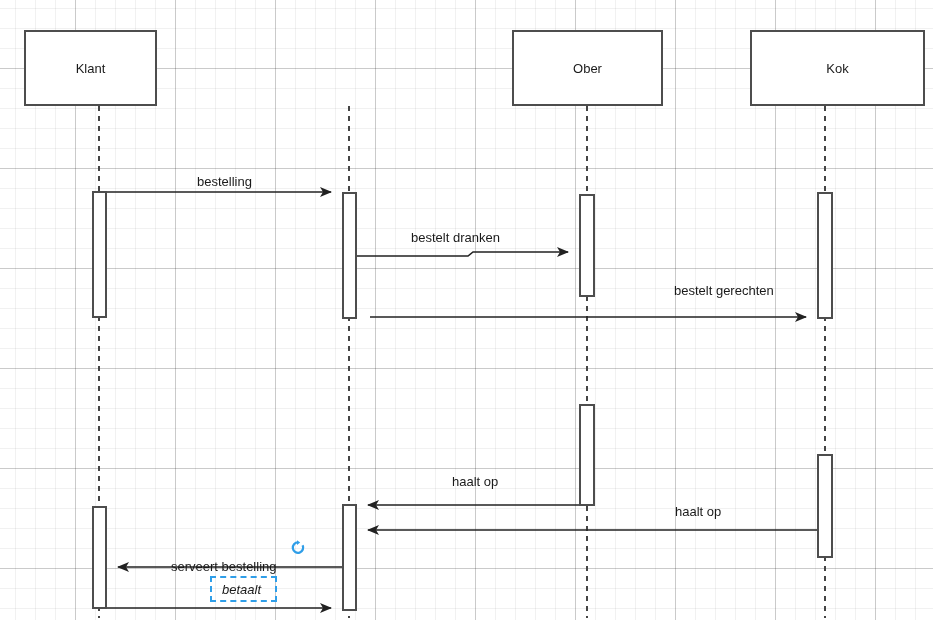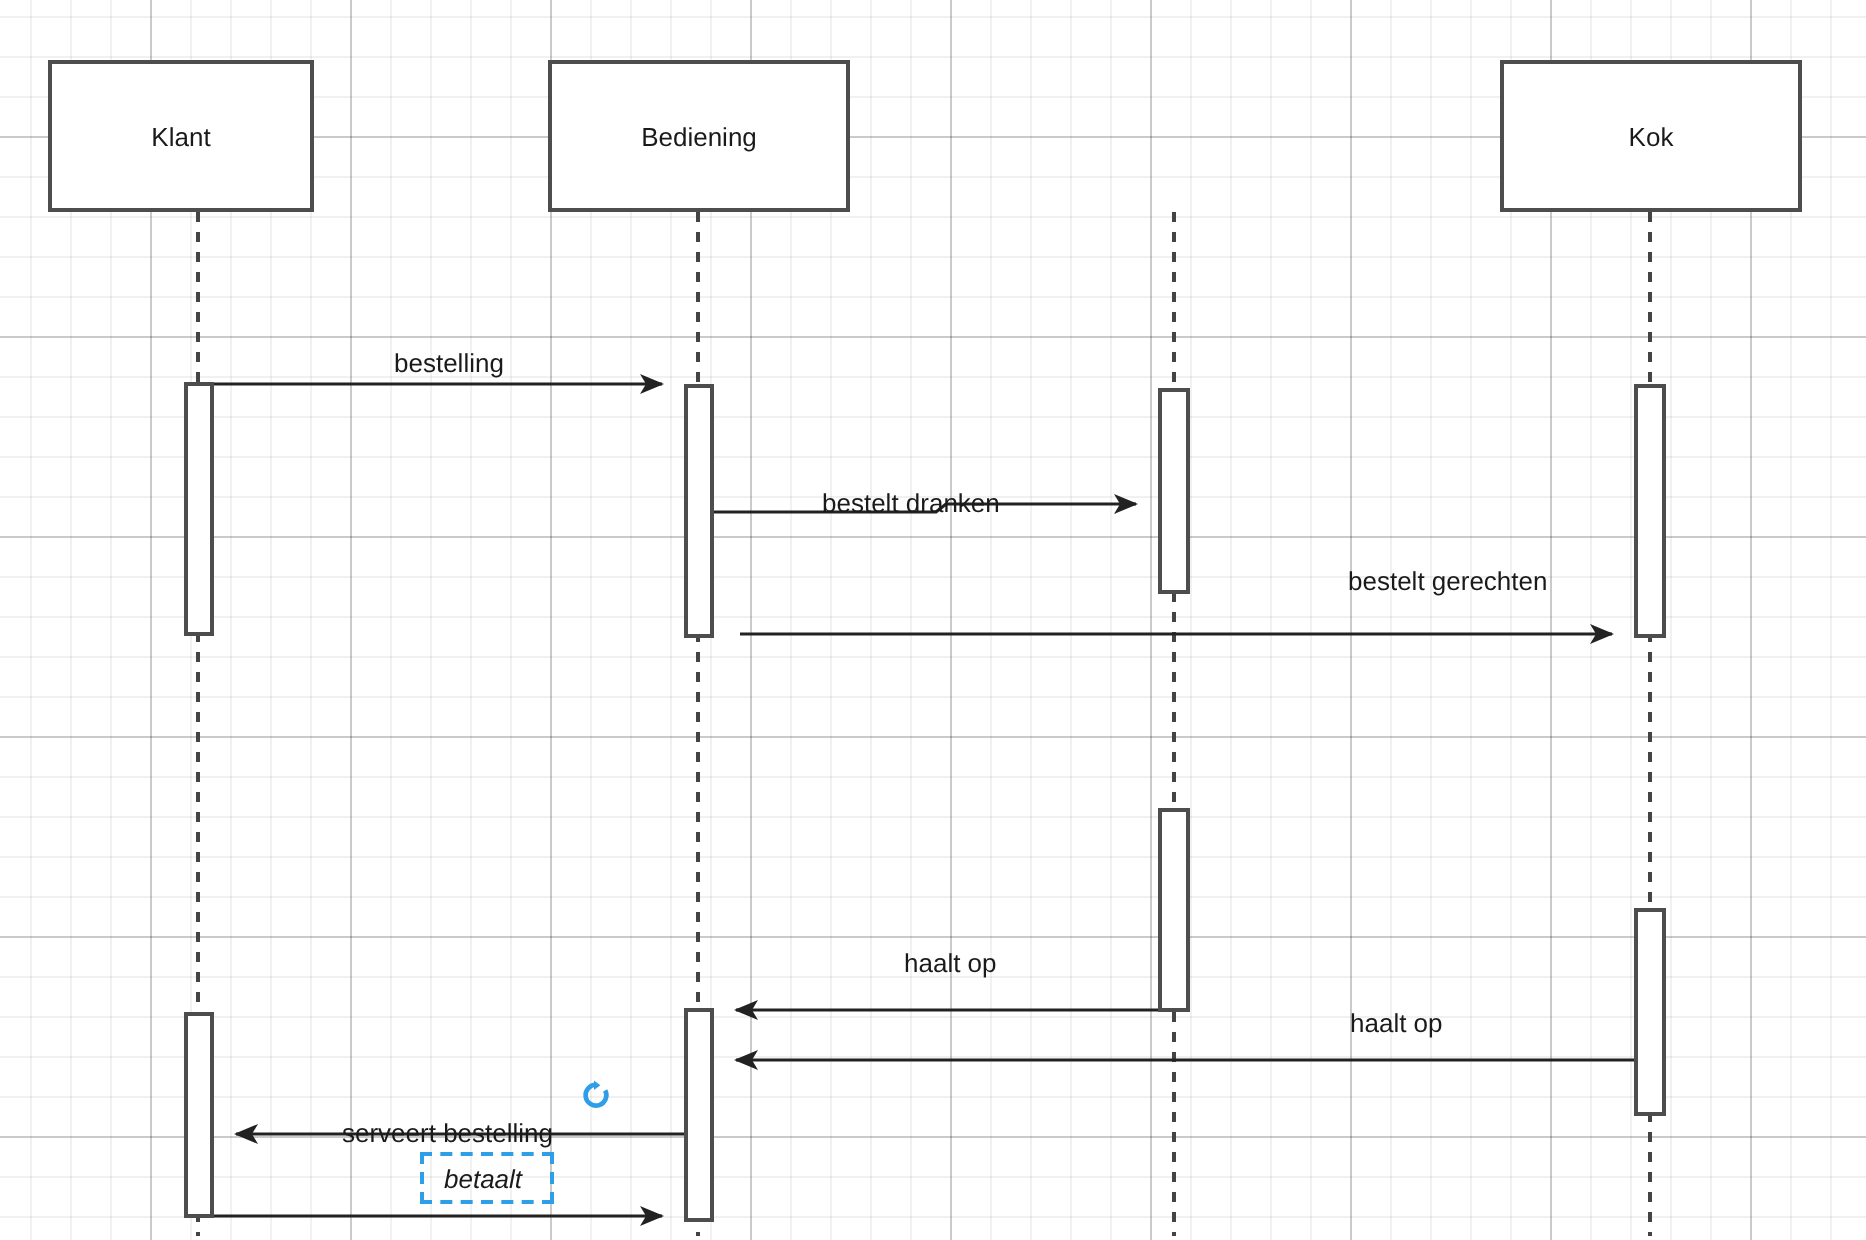--- a/index.html
+++ b/index.html
@@ -114,32 +114,32 @@
       <rect x="818" y="455" width="14" height="102"></rect>
       <rect x="93" y="507" width="13" height="101"></rect>
       <rect x="343" y="505" width="13" height="105"></rect>
     </g>
   </svg>
 
   <div class="lifeline-box" style="left:24px; top:30px; width:133px; height:76px;">
     <span class="lifeline-label">Klant</span>
   </div>
 
-  <div class="lifeline-box" style="left:274px; top:30px; width:151px; height:76px;">
-    <span class="lifeline-label">Bediening</span>
+
+  <div class="lifeline-box" style="left:512px; top:30px; width:151px; height:76px;">
+    <span class="lifeline-label">Ober</span>
   </div>
 
-
-  <div class="lifeline-box" style="left:750px; top:30px; width:151px; height:76px;">
+  <div class="lifeline-box" style="left:750px; top:30px; width:175px; height:76px;">
     <span class="lifeline-label">Kok</span>
   </div>
 
   <span class="msg-label" style="left:197px; top:175px;">bestelling</span>
 
-  <span class="msg-label" style="left:411px; top:245px;">bestelt dranken</span>
+  <span class="msg-label" style="left:411px; top:231px;">bestelt dranken</span>
 
   <span class="msg-label" style="left:674px; top:284px;">bestelt gerechten</span>
 
   <span class="msg-label" style="left:452px; top:475px;">haalt op</span>
 
   <span class="msg-label" style="left:675px; top:505px;">haalt op</span>
 
   <span class="msg-label" style="left:171px; top:538px;margin-top:22px;">serveert bestelling</span>
 
   <span class="msg-label" style="left:222px; top:583px;font-style:italic;">betaalt</span>

